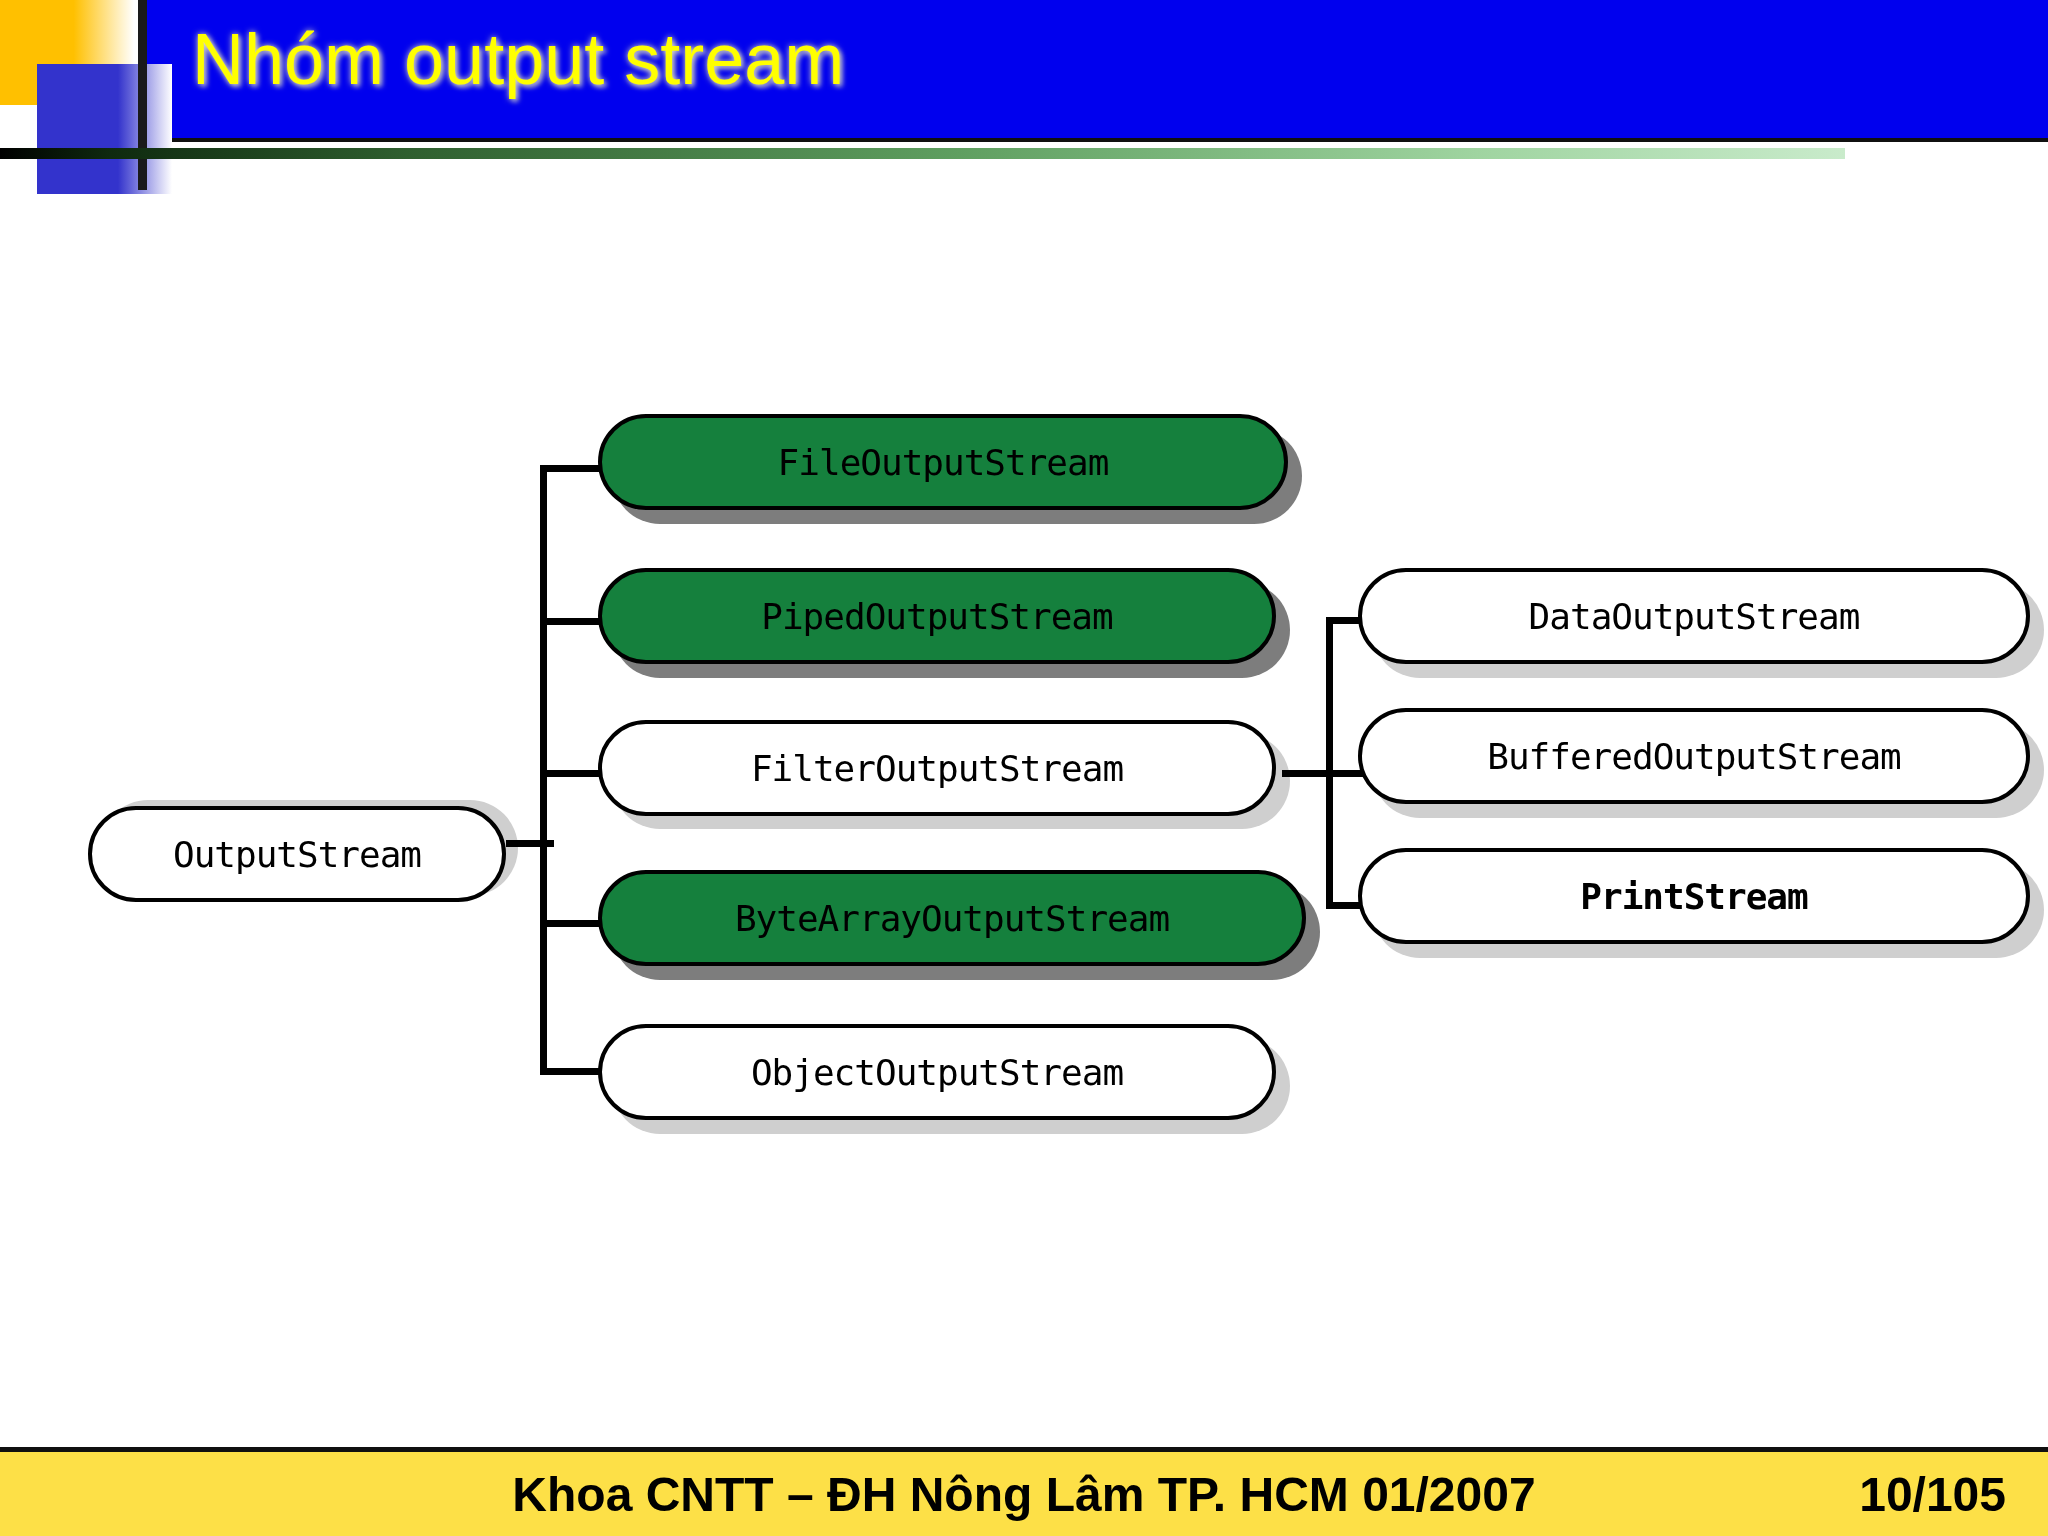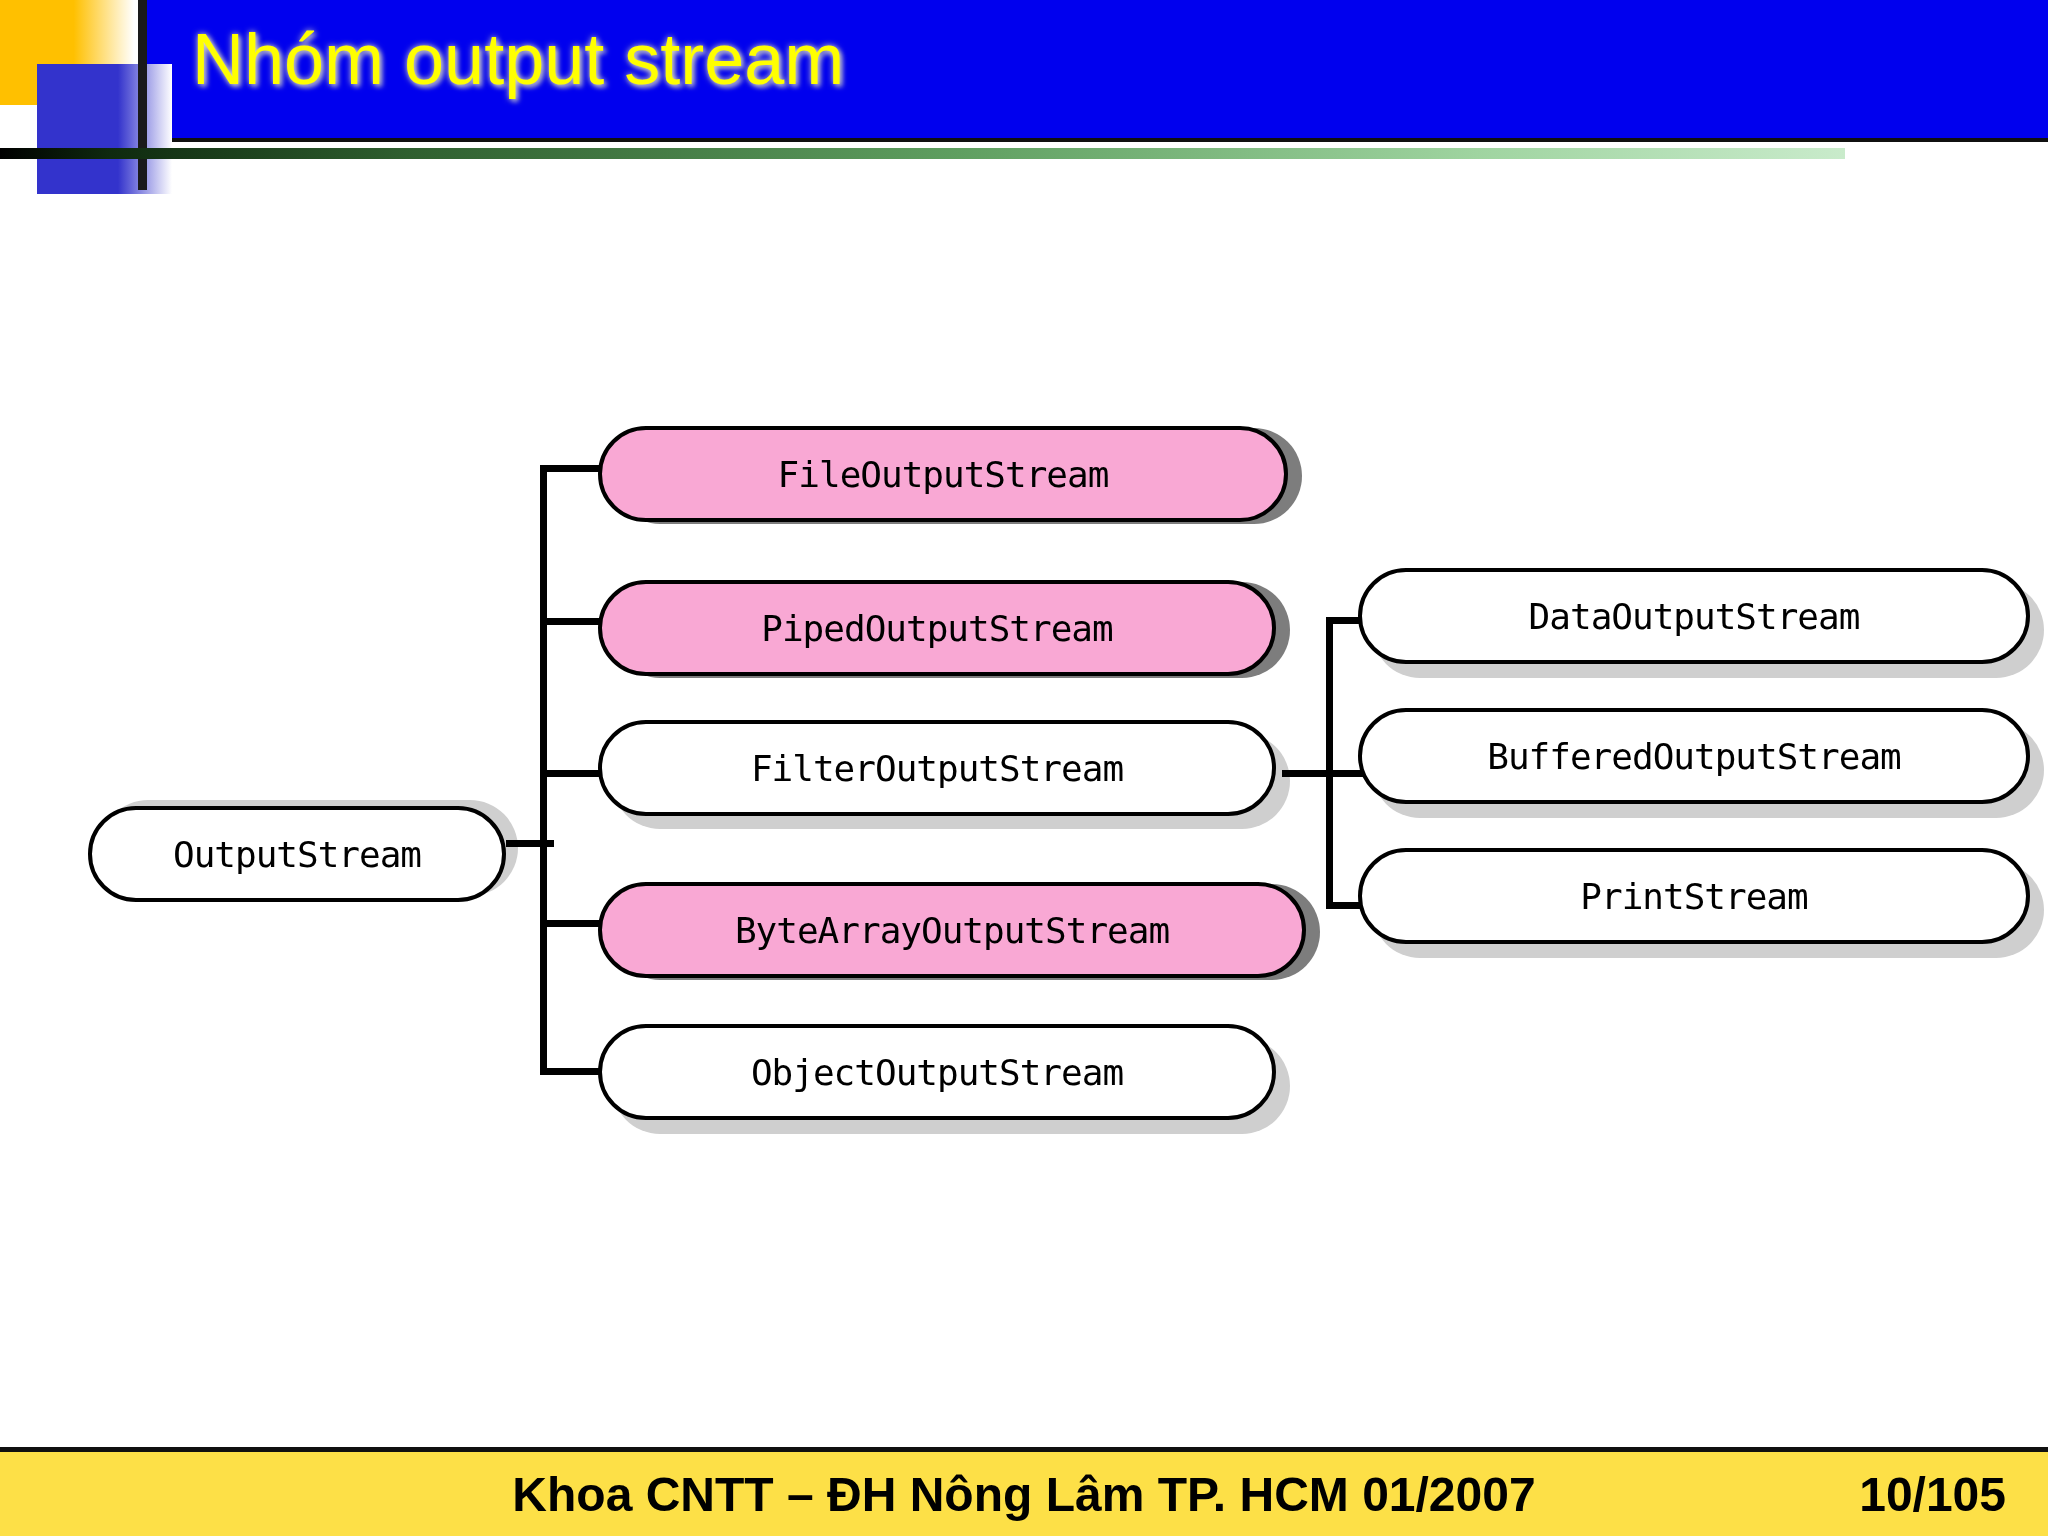--- a/index.html
+++ b/index.html
@@ -39,21 +39,21 @@
 
   
   #diagram{position:absolute;left:0;top:0;width:2048px;height:1400px;}
   .node{
     position:absolute;box-sizing:border-box;
     border:4px solid #000000;border-radius:999px;
     display:flex;align-items:center;justify-content:center;
     font-family:"DejaVu Sans Mono","Liberation Mono",monospace;
     font-size:36px;color:#000000;white-space:nowrap;letter-spacing:-1px;
   }
-  .node.fill-gray{background:#f9a8d4;margin-top:12px;}
+  .node.fill-gray{background:#15803d;}
   .node.fill-white{background:#ffffff;}
   .shadow{position:absolute;border-radius:999px;}
   .shadow.dark{background:#7d7d7d;}
   .shadow.light{background:#cfcfcf;}
   .line{position:absolute;background:#000000;}
 
   
   #footer-bar{
     position:absolute;left:0;bottom:0;width:2048px;height:84px;
     background:#fde047;border-top:5px solid #101010;
@@ -129,21 +129,21 @@
     </div>
 
   <div class="node fill-white" style="left:1358px;top:568px;width:672px;height:96px;">
       <span>DataOutputStream</span>
     </div>
 
   <div class="node fill-white" style="left:1358px;top:708px;width:672px;height:96px;">
       <span>BufferedOutputStream</span>
     </div>
 
-  <div class="node fill-white" style="left:1358px;top:848px;width:672px;height:96px;">
+  <div class="node fill-white" style="left:1358px;top:848px;width:672px;height:96px;font-weight:bold;">
       <span>PrintStream</span>
     </div>
 
 </div>
 
 <div id="footer-bar">
   <div id="footer-text">Khoa CNTT – ĐH Nông Lâm TP. HCM 01/2007</div>
   <div id="footer-page">10/105</div>
 </div>
 

